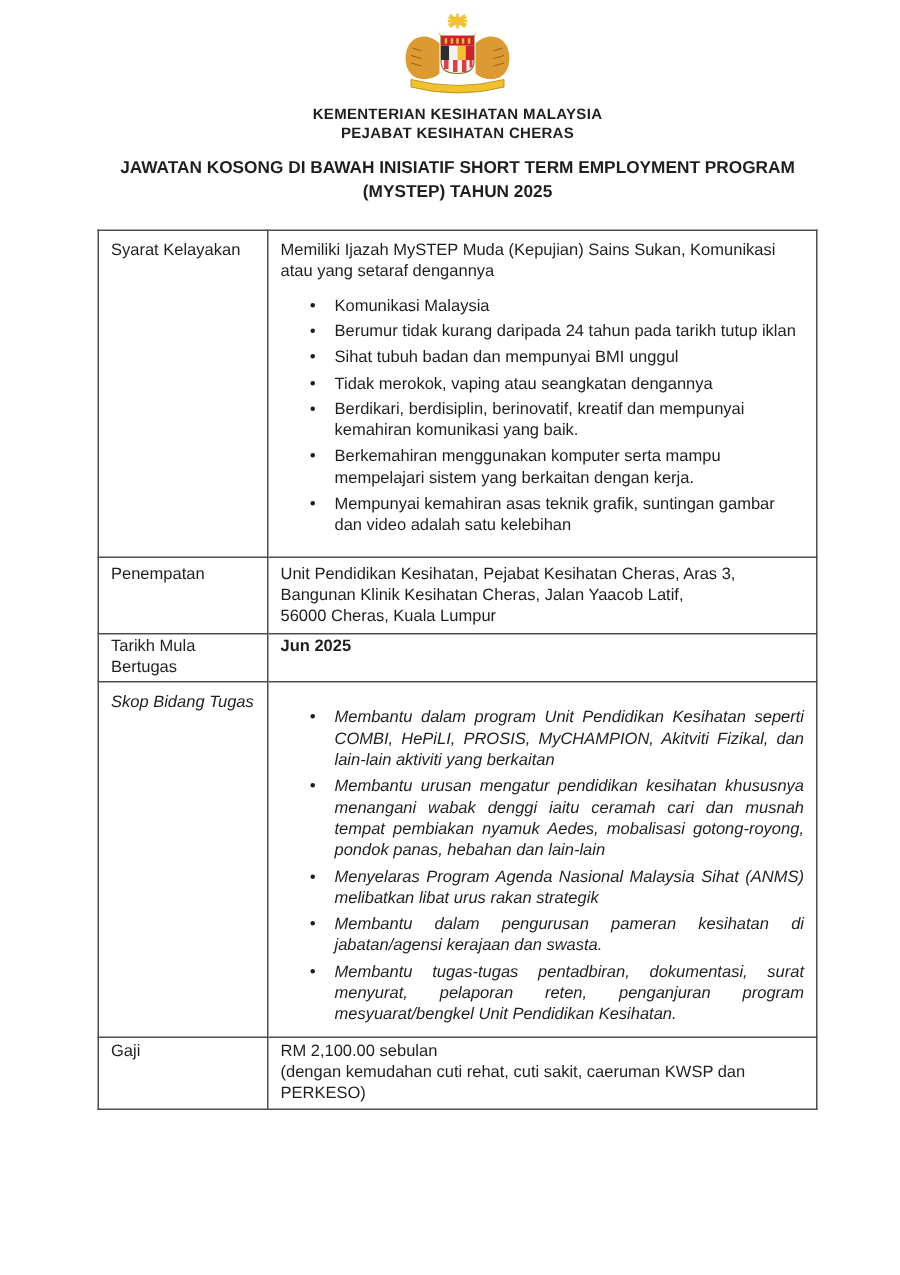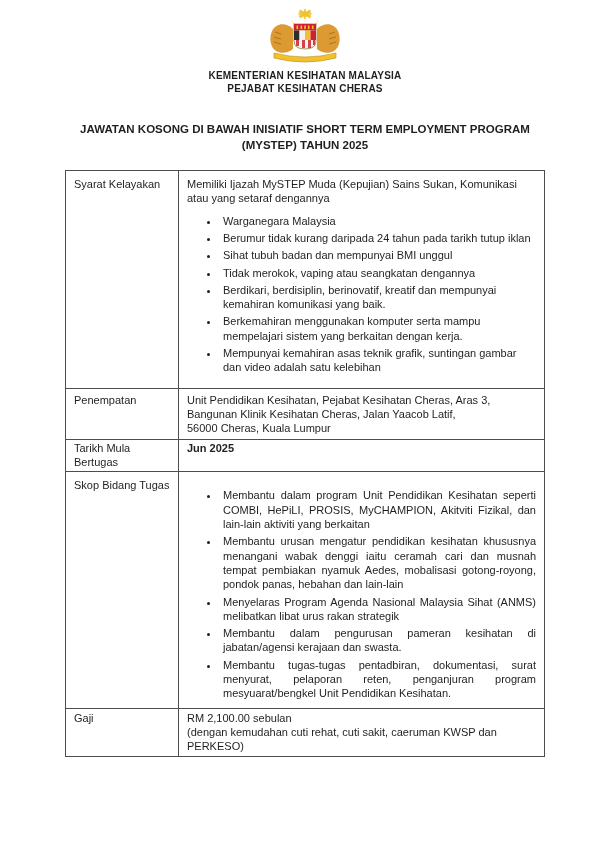--- a/index.html
+++ b/index.html
@@ -13,39 +13,39 @@
   body{
     width:600px;height:850px;overflow:hidden;
     font-family:"Liberation Sans", sans-serif;
     color:var(--text-color);
     font-size:11px;
   }
   .page{padding:8px 55px 0 65px;width:480px;}
   .center{text-align:center;}
   .logo-wrap{text-align:center;margin:0 0 4px 0;}
   .org-name{font-weight:bold;font-size:10px;line-height:1.25;letter-spacing:.2px;}
-  .vacancy-title{font-weight:bold;font-size:11.5px;line-height:1.35;margin-top:27px;}
+  .vacancy-title{font-weight:bold;font-size:11.5px;line-height:1.35;margin-top:9px;}
   .intro{margin-top:13px;text-align:justify;line-height:1.32;}
   table.jobs{
     border-collapse:collapse;table-layout:fixed;
     width:480px;margin-top:17px;
   }
   table.jobs td{
     border:1px solid var(--border-color);
     vertical-align:top;
     padding:6px 8px;
     line-height:1.3;
   }
   td.lbl{width:112px;}
   tr.r-jawatan td{padding-top:8px;padding-bottom:7px;}
   tr.r-syarat td{padding-bottom:10px;}
   tr.r-status td{padding-bottom:12px;}
   tr.r-penempatan td{padding-top:4px;padding-bottom:4px;line-height:1.28;}
   tr.r-mula td{padding-top:1px;padding-bottom:2px;}
-  tr.r-skop td{padding-bottom:4px;}
+  tr.r-skop td{padding-bottom:4px;font-style:italic;}
   tr.r-gaji td{padding-top:2px;padding-bottom:3px;}
   ul.bullets{
     margin:8px 0 0 0;
     padding:0 0 0 33px;
     list-style:disc outside;
   }
   ul.bullets li{margin:0 0 3px 0;padding-left:3px;}
   ul.left-list li{text-align:left;}
   ul.just-list{margin-top:10px;}
   ul.just-list li{text-align:justify;margin-bottom:3px;}
@@ -109,21 +109,21 @@
     <colgroup>
         <col style="width:113px">
         <col>
       </colgroup>
     <tbody>
     <tr class="r-syarat">
       <td class="lbl">Syarat Kelayakan</td>
       <td>
         <div>Memiliki Ijazah MySTEP Muda (Kepujian) Sains Sukan, Komunikasi atau yang setaraf dengannya</div>
         <ul class="bullets left-list">
-              <li>Warganegara Malaysia</li>
+              <li>Komunikasi Malaysia</li>
               <li>Berumur tidak kurang daripada 24 tahun pada tarikh tutup iklan</li>
               <li>Sihat tubuh badan dan mempunyai BMI unggul</li>
               <li>Tidak merokok, vaping atau seangkatan dengannya</li>
               <li>Berdikari, berdisiplin, berinovatif, kreatif dan mempunyai kemahiran komunikasi yang baik.</li>
               <li>Berkemahiran menggunakan komputer serta mampu mempelajari sistem yang berkaitan dengan kerja.</li>
               <li>Mempunyai kemahiran asas teknik grafik, suntingan gambar dan video adalah satu kelebihan</li>
             </ul>
       </td>
     </tr>
     <tr class="r-penempatan">

